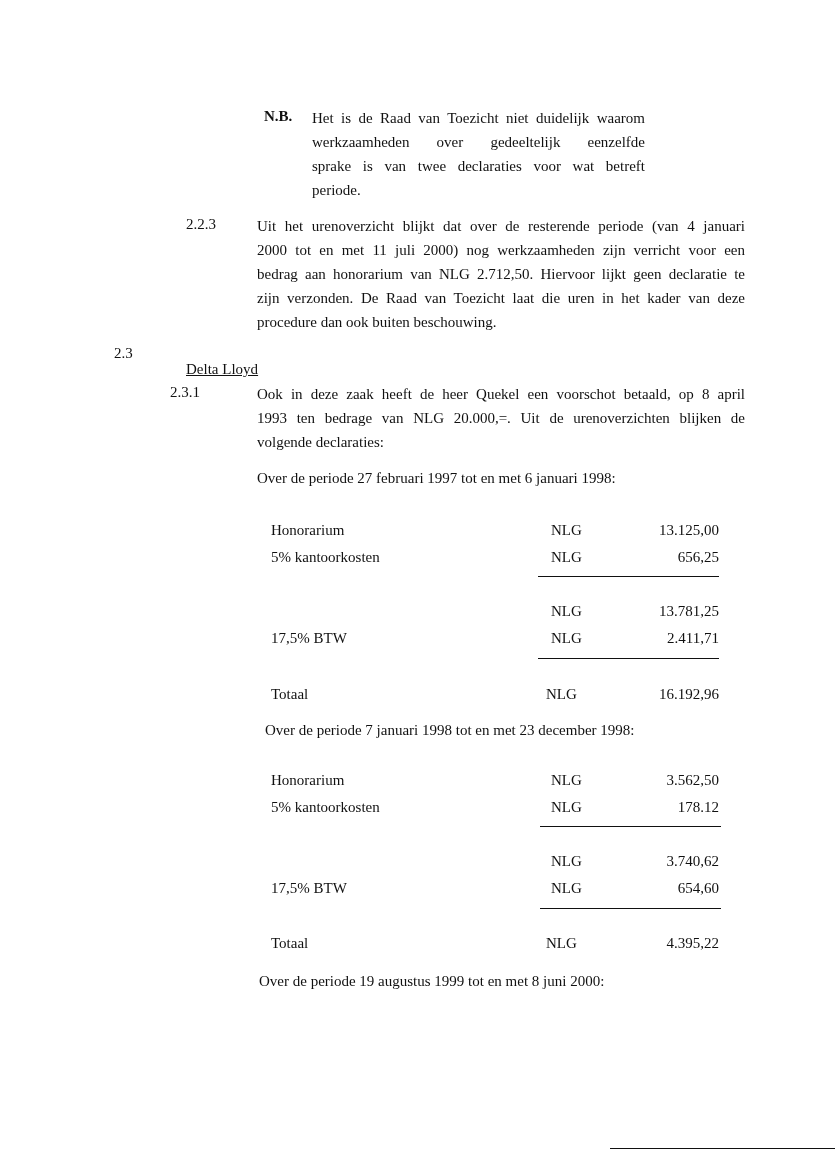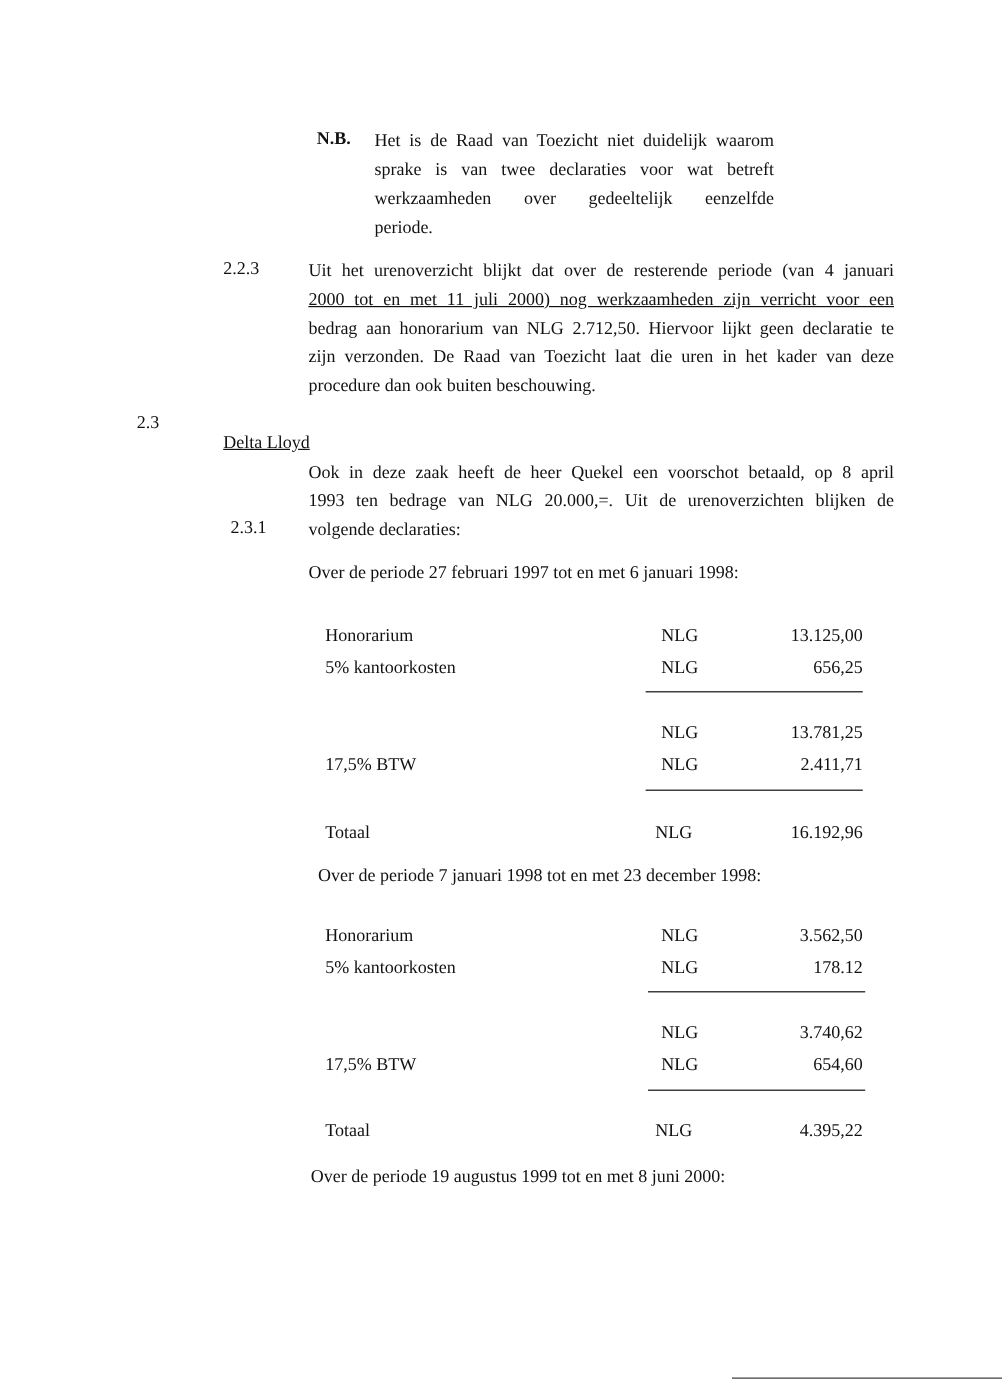--- a/index.html
+++ b/index.html
@@ -17,38 +17,38 @@
     .row .lbl { position: absolute; left: 271px; }
     .row .cur { position: absolute; left: 551px; }
     .row .amt { position: absolute; right: 116px; text-align: left; }
   </style>
 </head>
 <body>
 
 <div class="abs nb-label" style="left:264px; top:108px;">N.B.</div>
 <div class="abs para" style="left:312px; top:106px; width:333px;">
   <div style="text-align-last:justify;">Het is de Raad van Toezicht niet duidelijk waarom</div>
+  <div style="text-align-last:justify;">werkzaamheden over gedeeltelijk eenzelfde</div>
   <div style="text-align-last:justify;">sprake is van twee declaraties voor wat betreft</div>
-  <div style="text-align-last:justify;">werkzaamheden over gedeeltelijk eenzelfde</div>
   <div>periode.</div>
 </div>
 
 <div class="abs" style="left:186px; top:216px;">2.2.3</div>
 <div class="abs para" style="left:257px; top:214px; width:488px;">
   <div style="text-align-last:justify;">Uit het urenoverzicht blijkt dat over de resterende periode (van 4 januari</div>
-  <div style="text-align-last:justify;text-decoration:underline;">2000 tot en met 11 juli 2000) nog werkzaamheden zijn verricht voor een</div>
+  <div style="text-align-last:justify;">2000 tot en met 11 juli 2000) nog werkzaamheden zijn verricht voor een</div>
   <div style="text-align-last:justify;">bedrag aan honorarium van NLG 2.712,50. Hiervoor lijkt geen declaratie te</div>
   <div style="text-align-last:justify;">zijn verzonden. De Raad van Toezicht laat die uren in het kader van deze</div>
   <div>procedure dan ook buiten beschouwing.</div>
 </div>
 
 <div class="abs" style="left:114px; top:345px;">2.3</div>
 <div class="abs underline" style="left:186px; top:345px;">Delta Lloyd</div>
 
-<div class="abs" style="left:192px; top:384px;margin-top:48px;">2.3.1</div>
+<div class="abs" style="left:170px; top:384px;">2.3.1</div>
 <div class="abs para" style="left:257px; top:382px; width:488px;">
   <div style="text-align-last:justify;">Ook in deze zaak heeft de heer Quekel een voorschot betaald, op 8 april</div>
   <div style="text-align-last:justify;">1993 ten bedrage van NLG 20.000,=. Uit de urenoverzichten blijken de</div>
   <div>volgende declaraties:</div>
 </div>
 
 <div class="abs" style="left:257px; top:470px;">Over de periode 27 februari 1997 tot en met 6 januari 1998:</div>
 <div>
   <div class="row" style="top:522px;">
     <span class="lbl">Honorarium</span>

